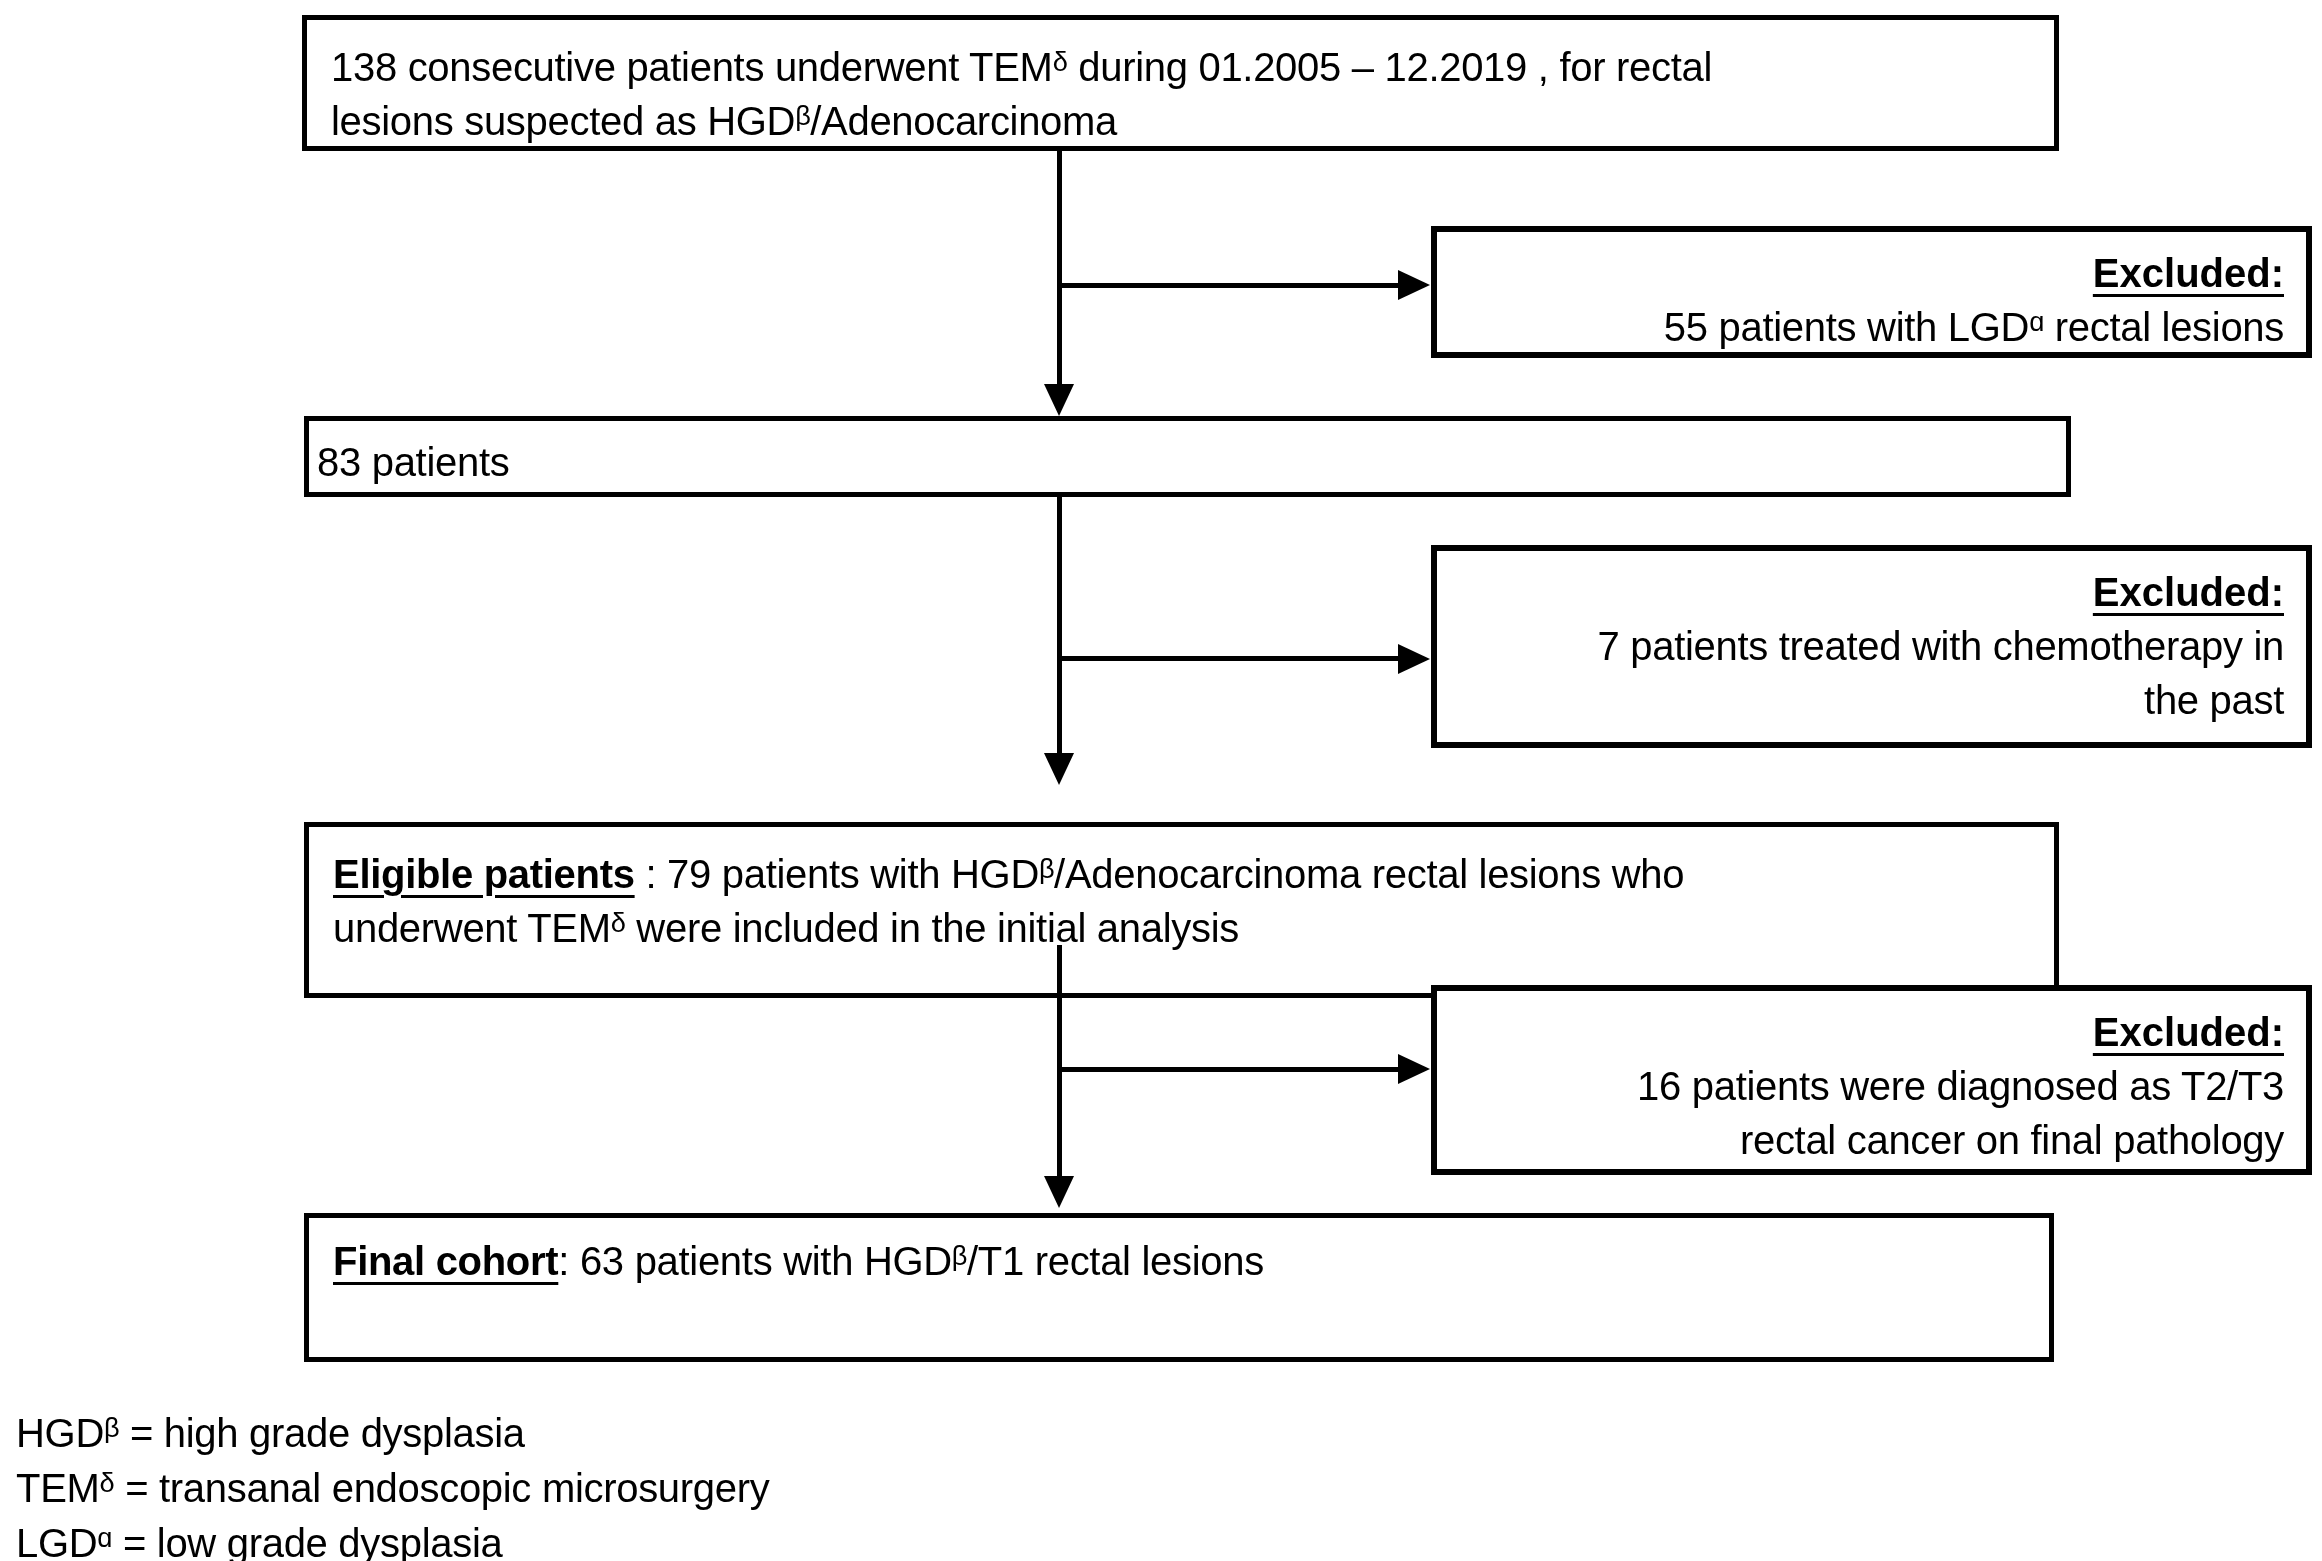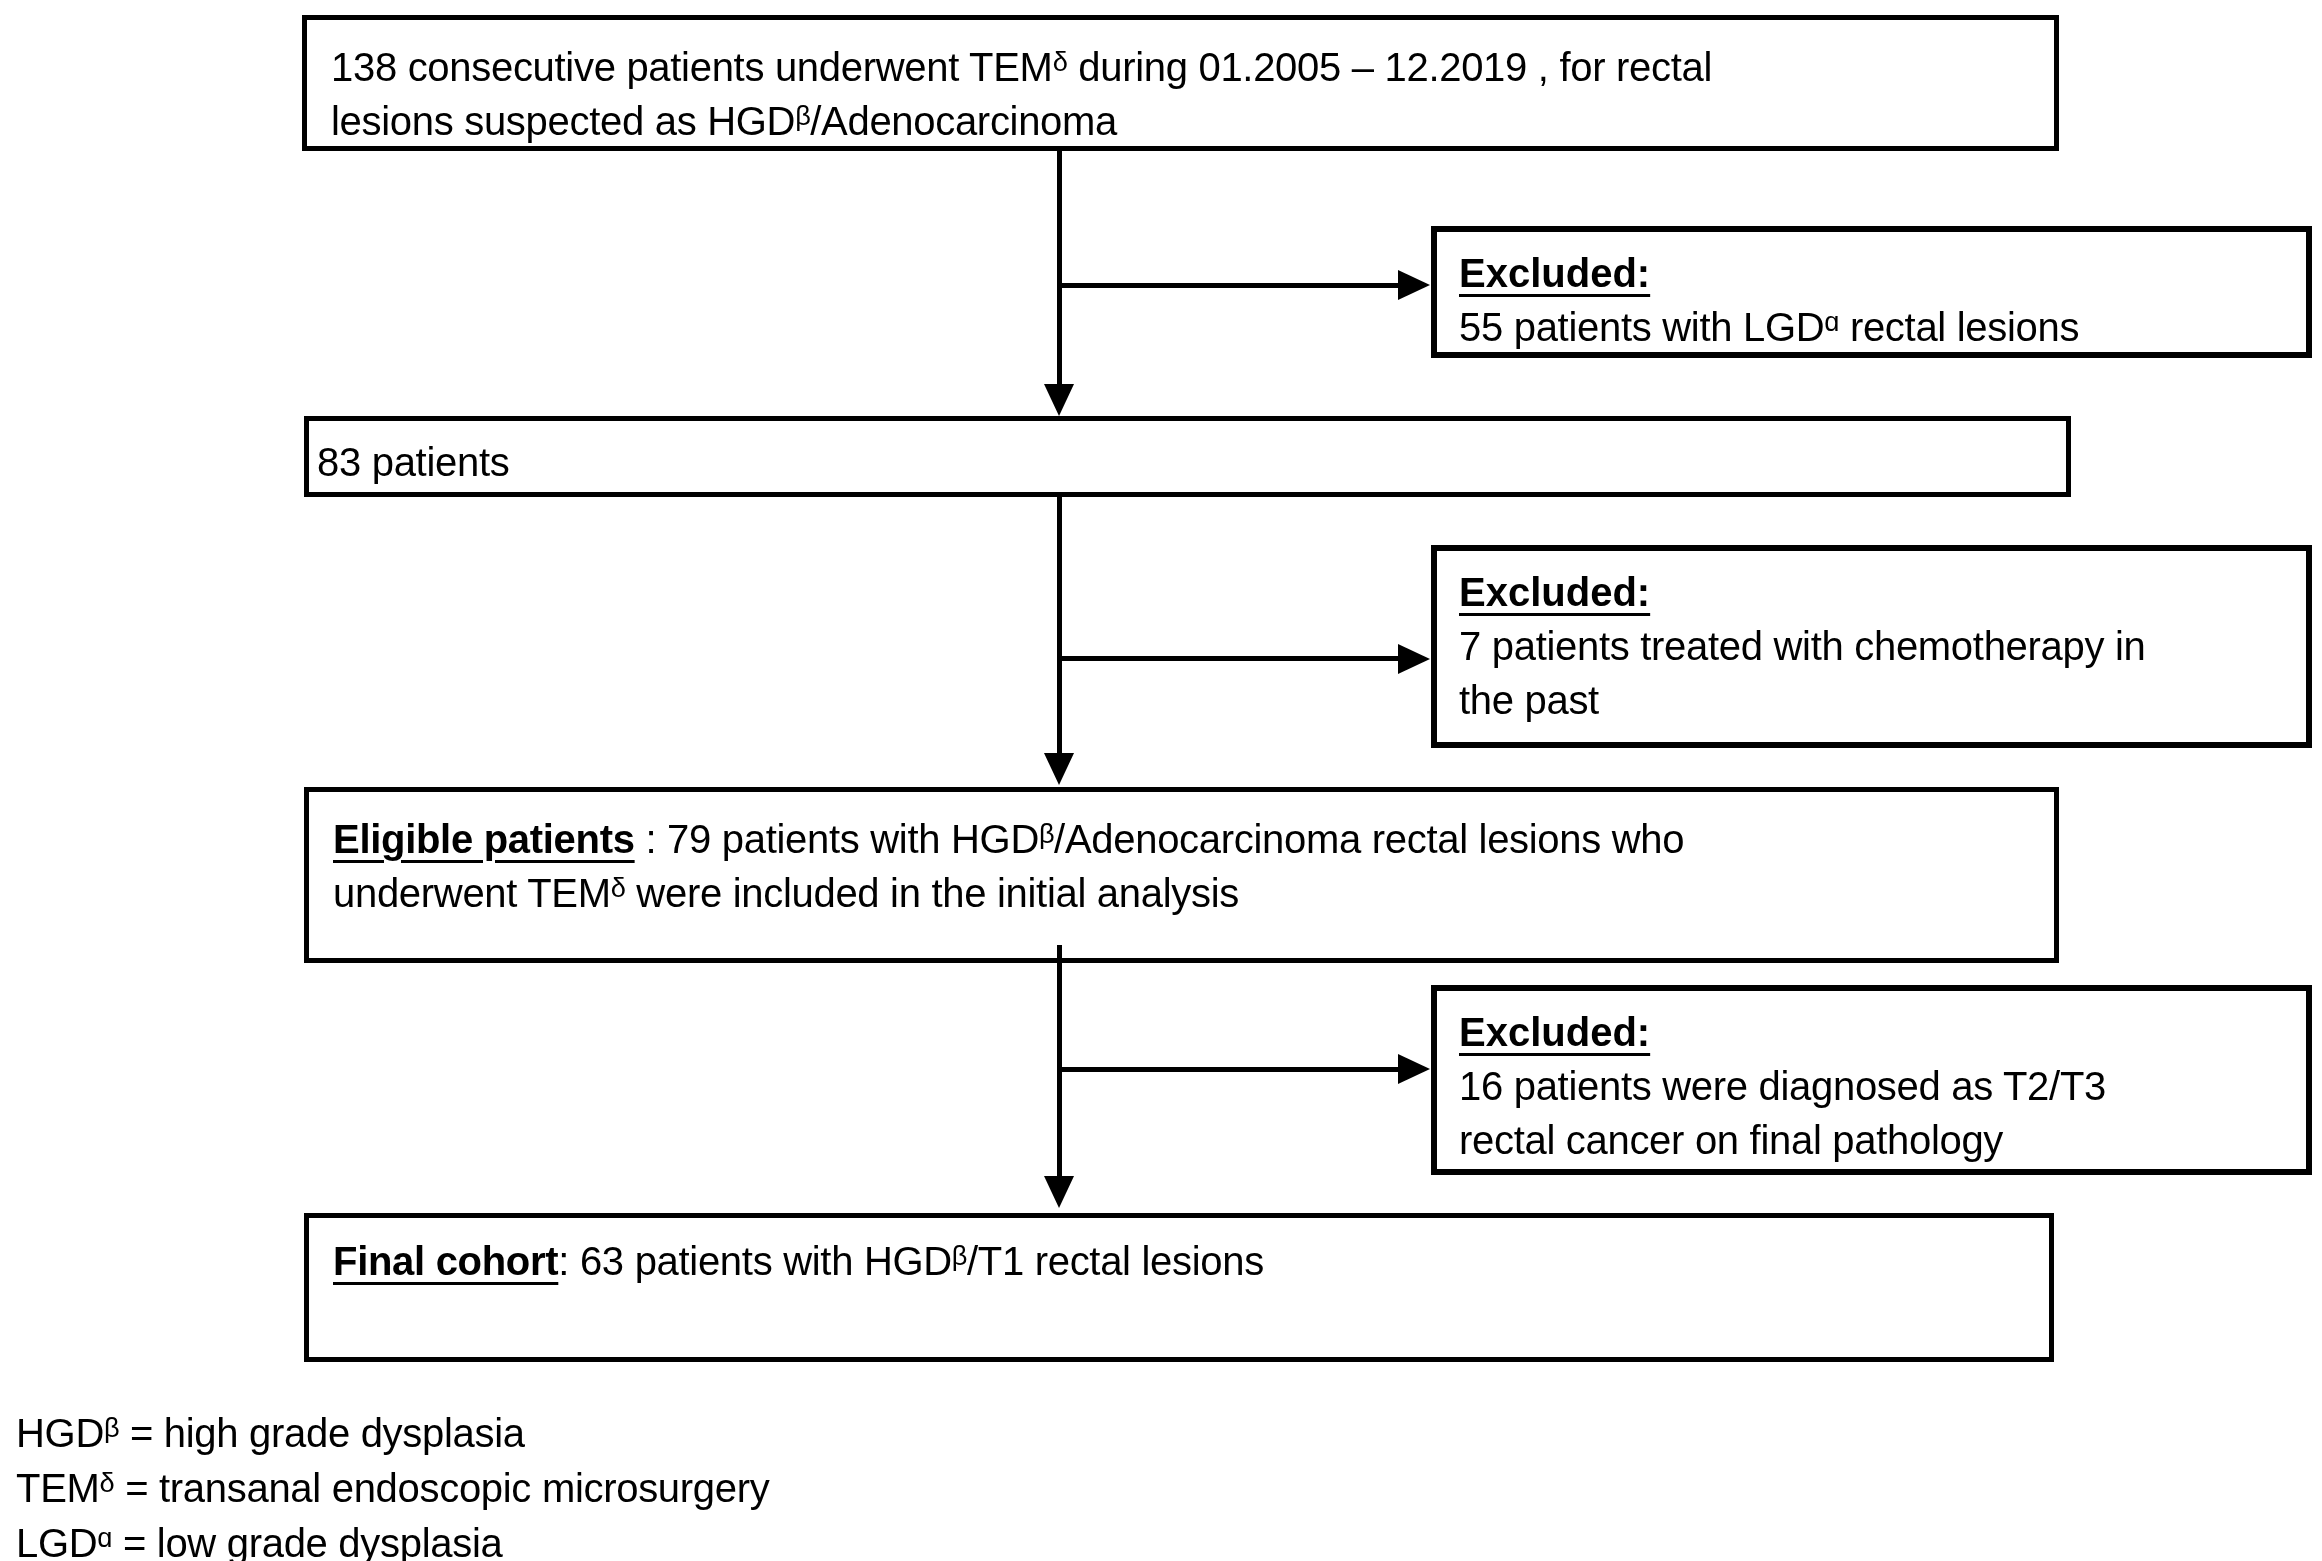--- a/index.html
+++ b/index.html
@@ -11,21 +11,21 @@
     font-family:"Liberation Sans","DejaVu Sans",sans-serif;
     color:#000;
     overflow:hidden;
   }
   .box{
     position:absolute;
     box-sizing:border-box;
     border:5px solid #000;
     background:#ffffff;
   }
-  .box.excluded{border-width:6px;}
+  .box.excluded{border-width:6px;text-align:right;}
   .box-text{
     font-size:40px;
     line-height:54px;
     white-space:pre-line;
     letter-spacing:-0.3px;
   }
   .pad-main{padding:20px 24px;}
   .pad-excl{padding:14px 22px;}
   .excl-heading{
     font-size:40px;
@@ -95,21 +95,21 @@
 
   <div class="line h" style="left:1057px;top:656px;width:344px;"></div>
   <div class="arr-right" style="left:1398px;top:644px;"></div>
 
   <div class="box excluded pad-excl" style="left:1431px;top:545px;width:881px;height:203px;">
     <div class="excl-heading">Excluded:</div>
     <div class="box-text">7 patients treated with chemotherapy in
 the past</div>
   </div>
 
-  <div class="box pad-main" style="left:304px;top:787px;width:1755px;height:176px;">
+  <div class="box pad-main" style="left:304px;top:822px;width:1755px;height:176px;">
     <div class="box-text"><span class="label-underline">Eligible patients</span><span> : 79 patients with HGDᵝ/Adenocarcinoma rectal lesions who
 underwent TEMᵟ were included in the initial analysis</span></div>
   </div>
 
   <div class="line v" style="left:1057px;top:945px;height:233px;"></div>
   <div class="arr-down" style="left:1044px;top:1176px;"></div>
 
   <div class="line h" style="left:1057px;top:1067px;width:344px;"></div>
   <div class="arr-right" style="left:1398px;top:1054px;"></div>
 

